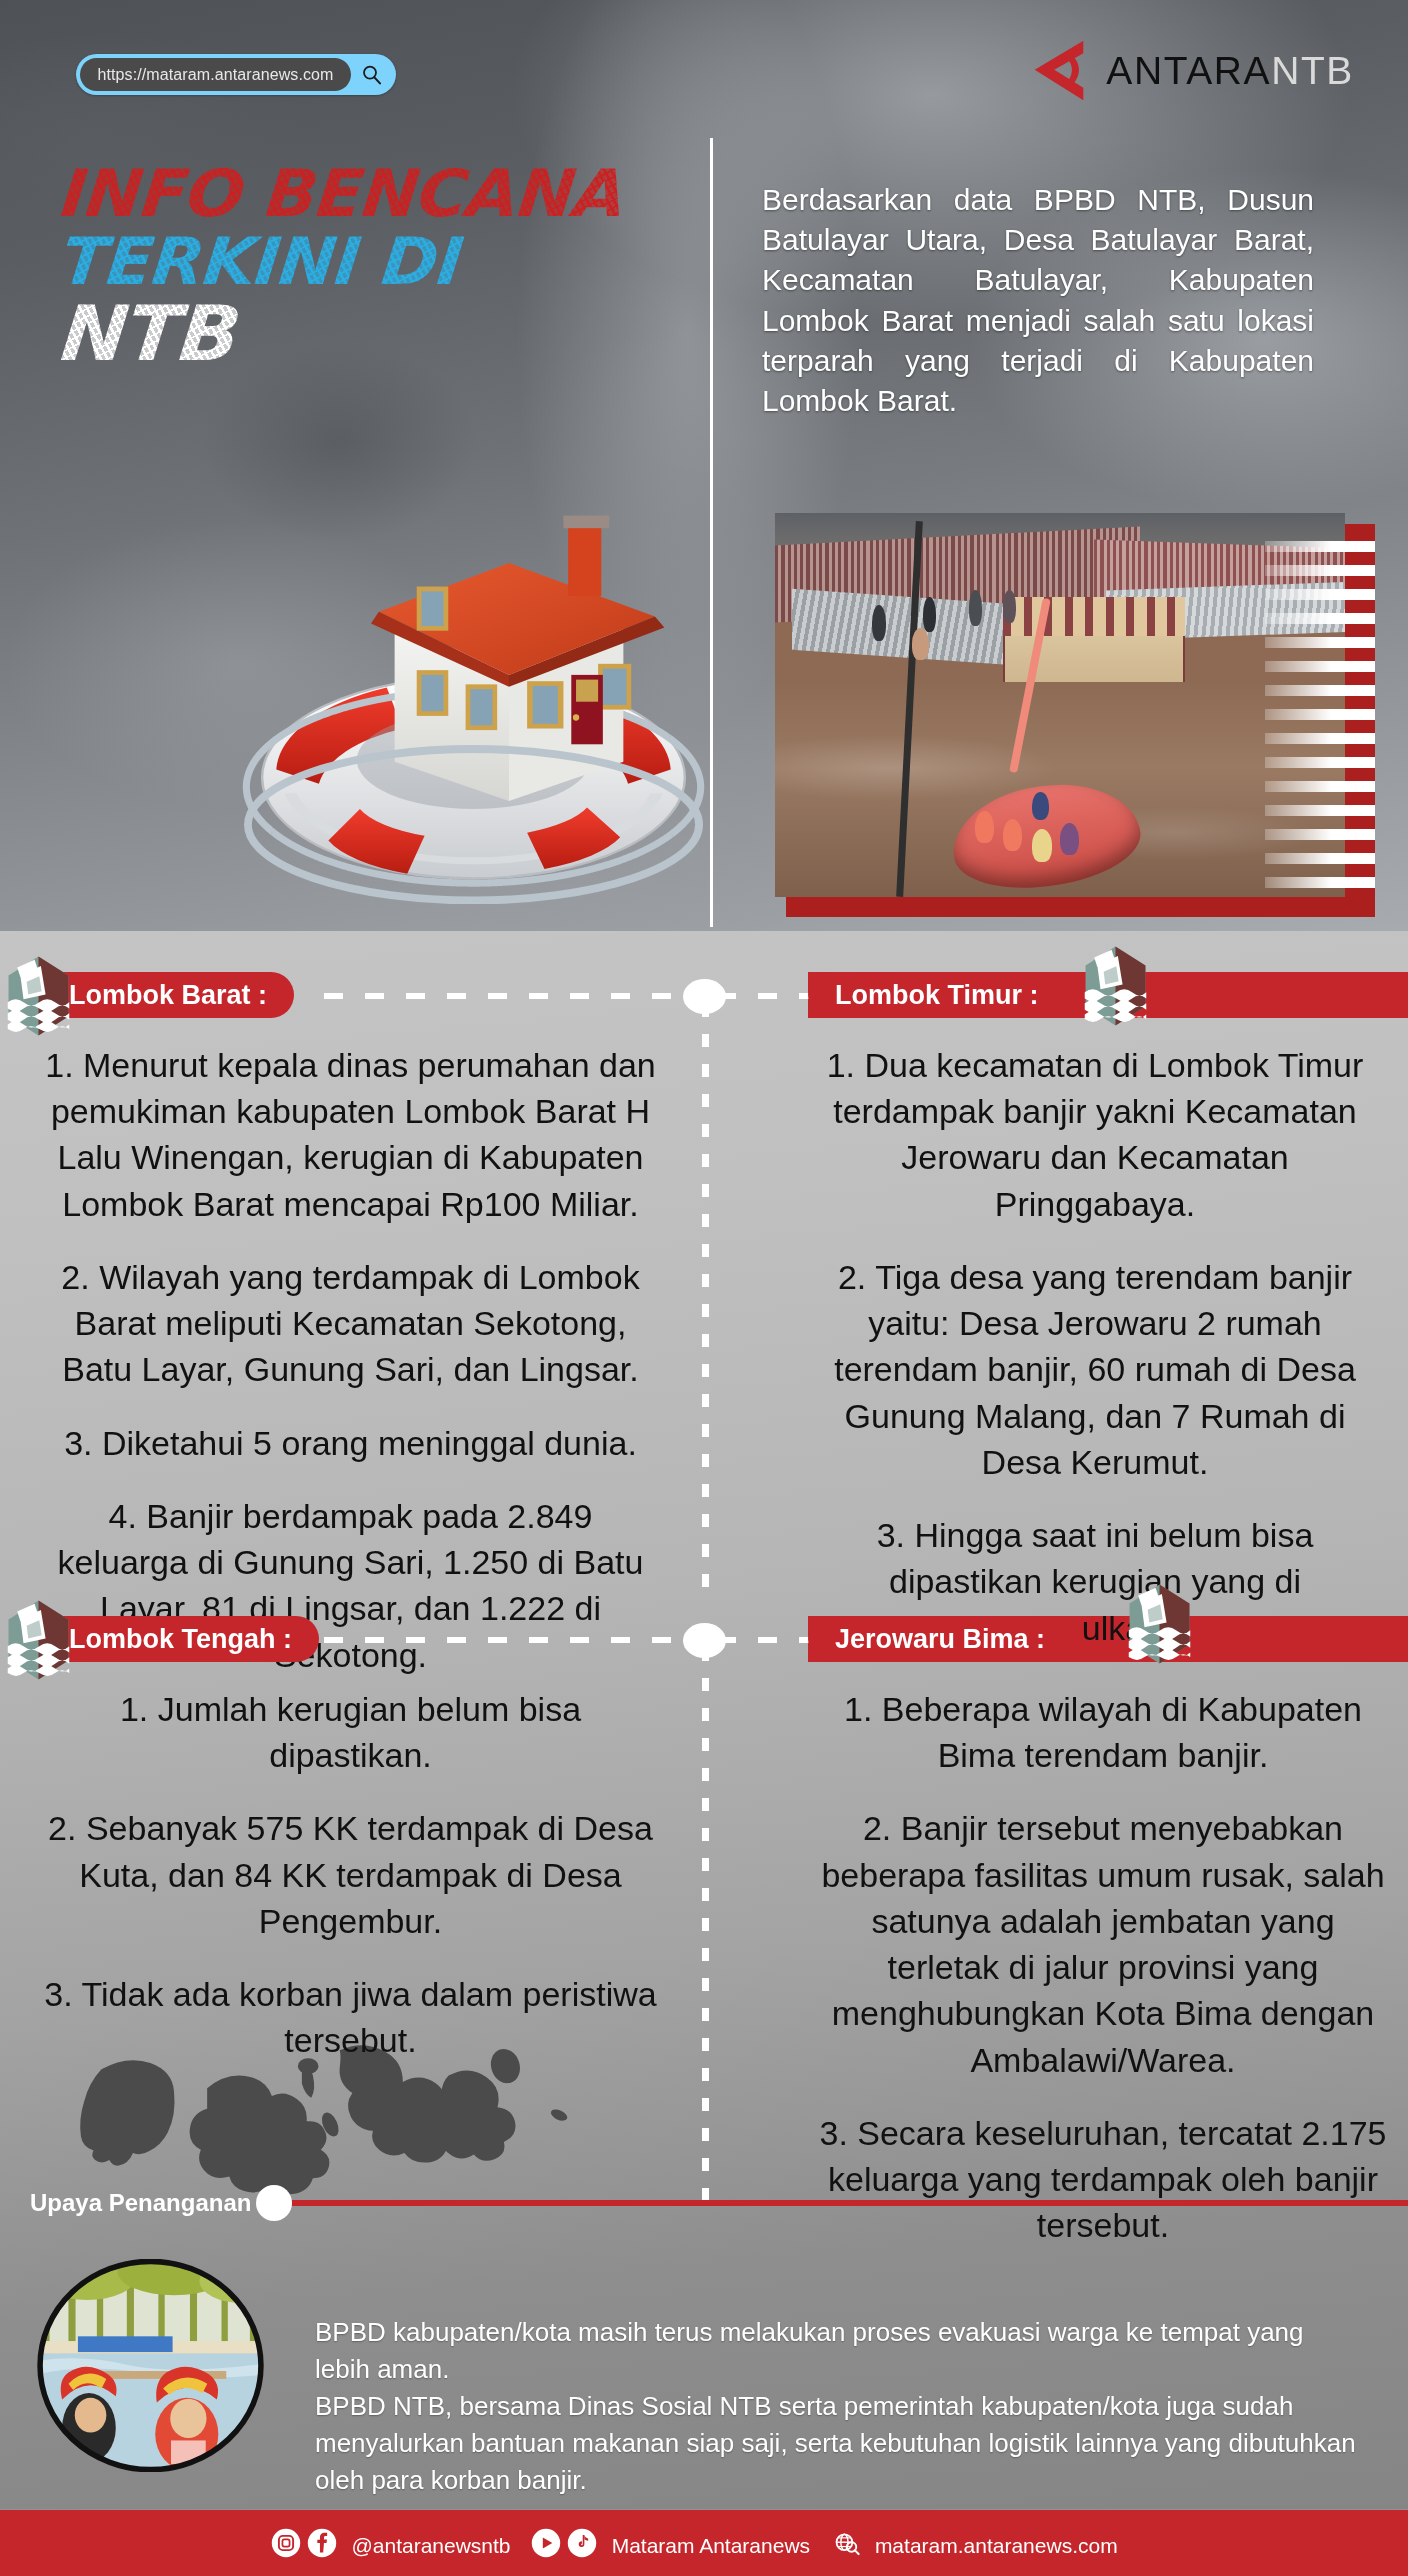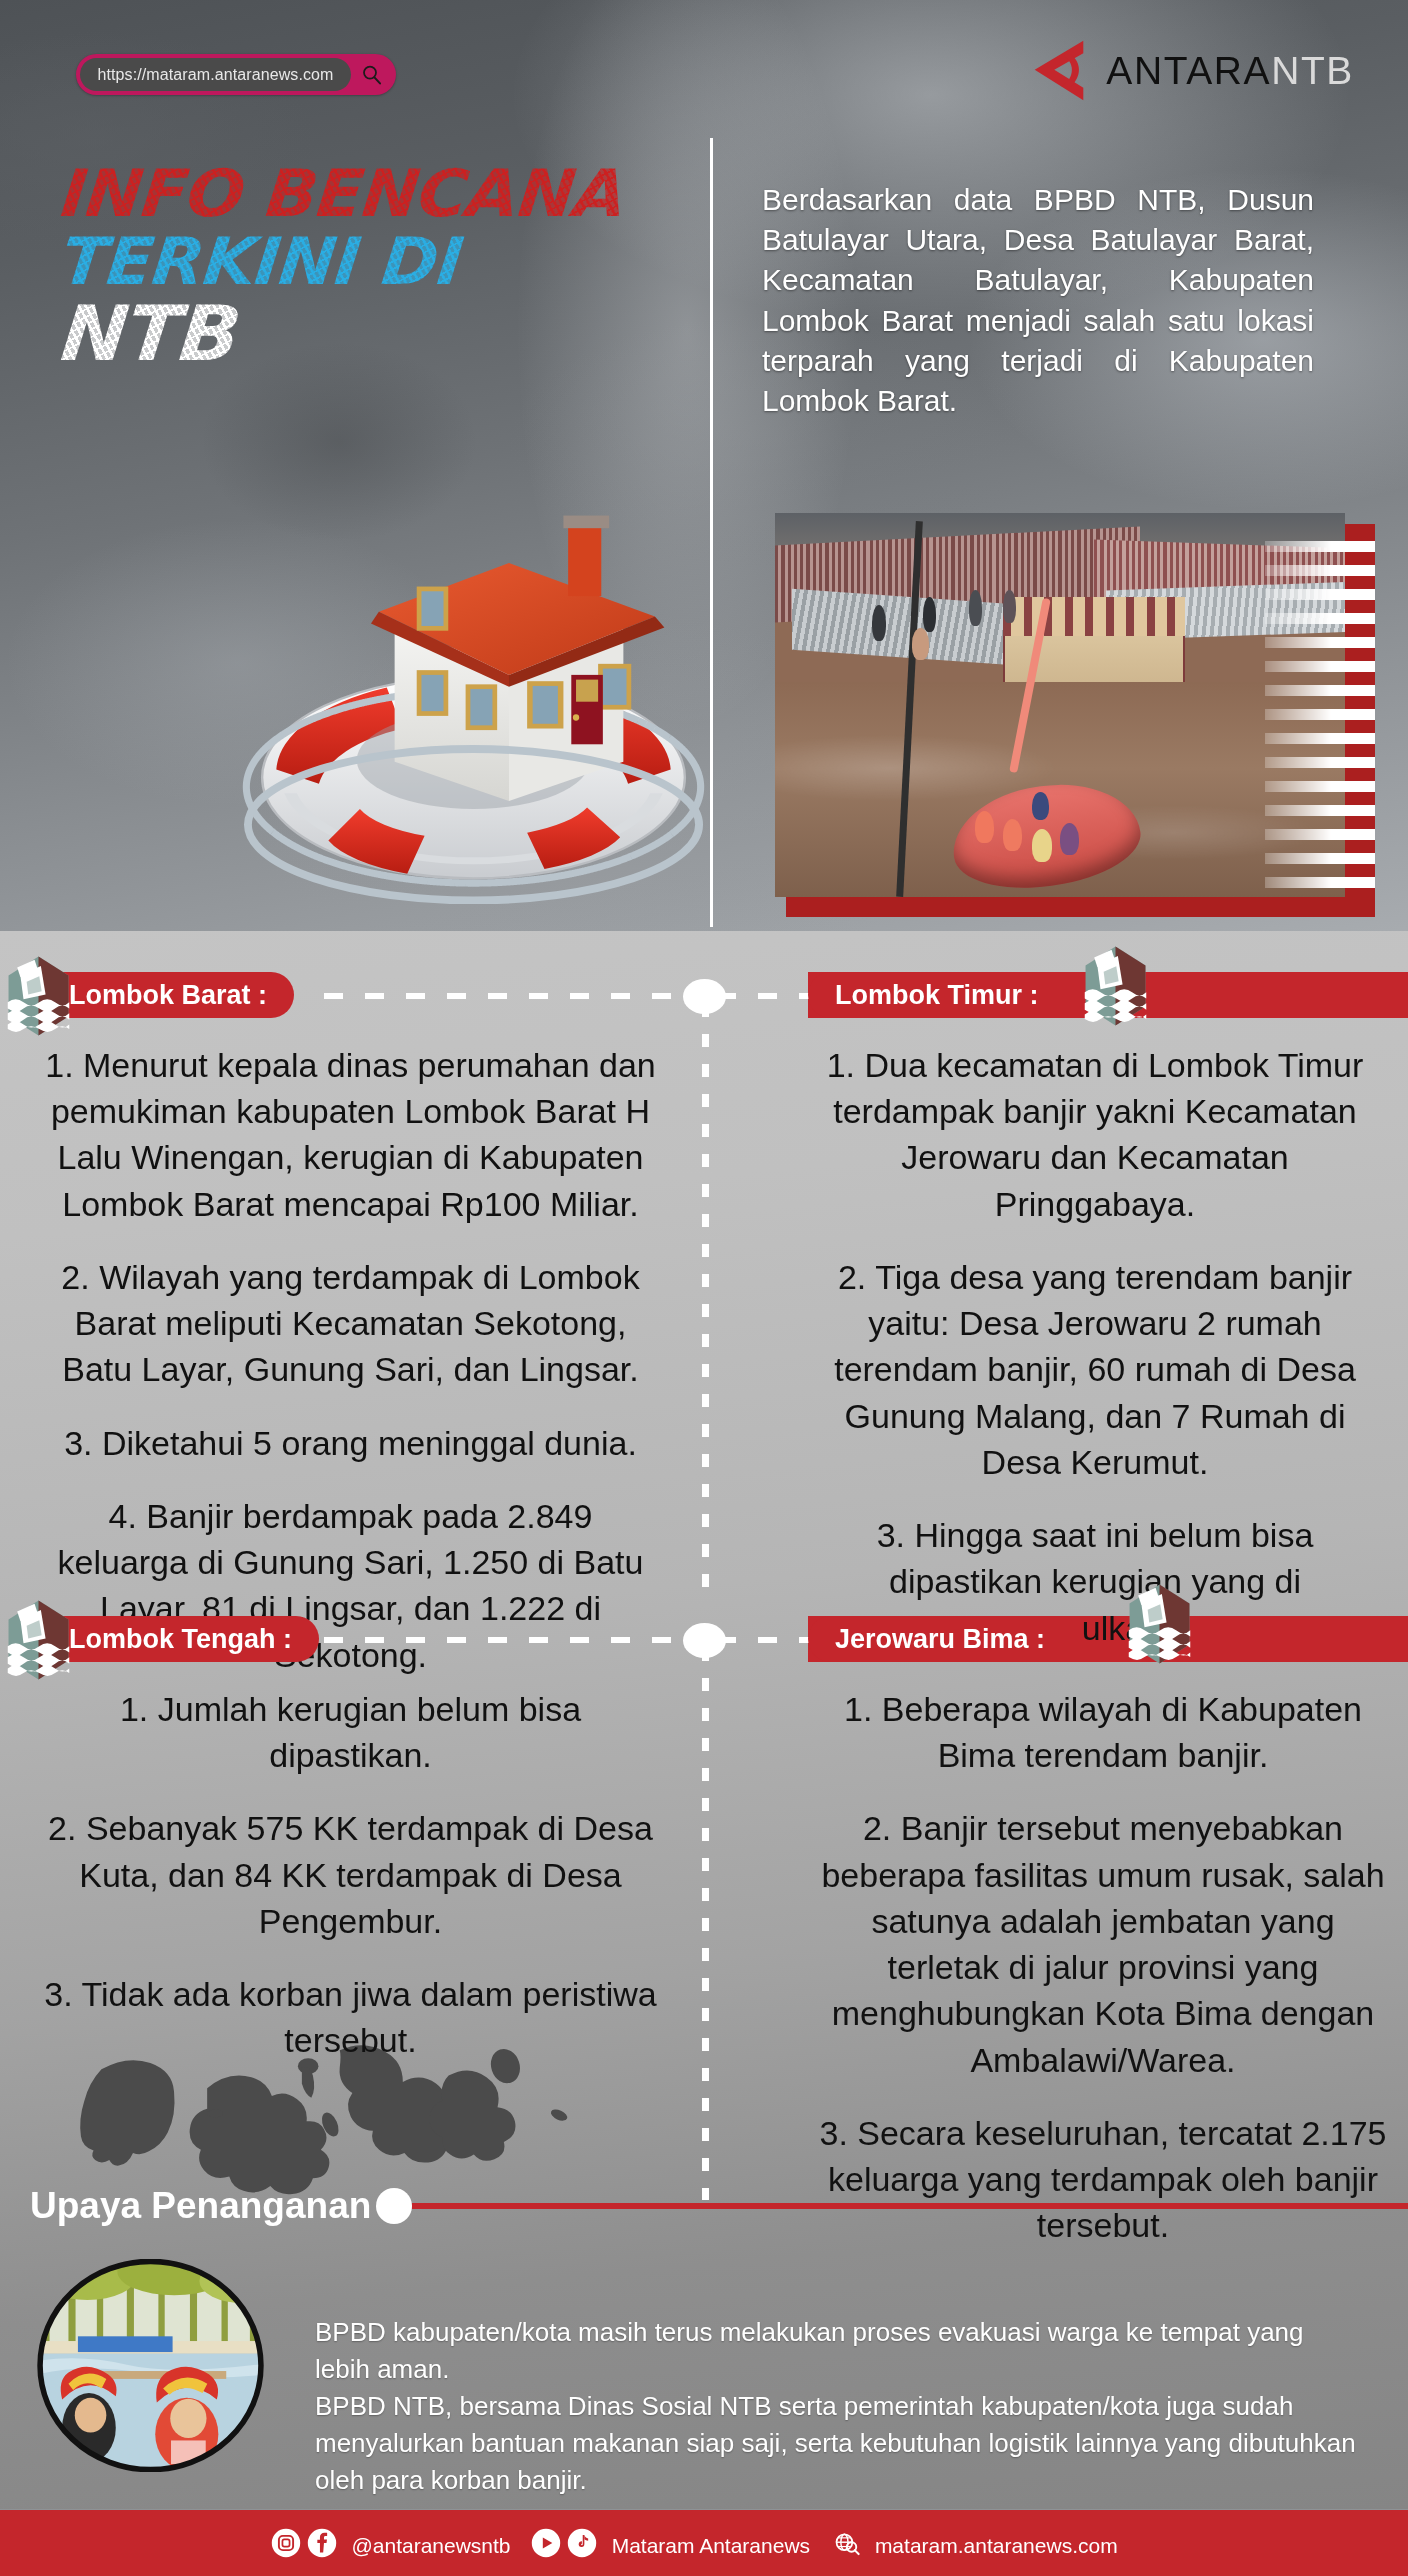--- a/index.html
+++ b/index.html
@@ -48,21 +48,21 @@
     left: 0; top: 931px;
     width: 1409px; height: 1578px;
     background: linear-gradient(175deg, #c4c4c4 0%, #c0c0c0 18%, #b5b5b5 42%, #a3a3a3 64%, #8e8e8e 82%, #858585 100%);
   }
 
   
   .urlbar {
     position: absolute;
     left: 76px; top: 54px;
     width: 320px; height: 41px;
-    background: #be185d;
+    background: #7dd3fc;
     border-radius: 20.5px;
     display: flex;
     align-items: center;
     padding: 4px;
     z-index: 30;
     box-shadow: 0 0.8px 2.4px rgba(0,0,0,.3);
   }
   .urlbar-field {
     flex: 1;
     height: 100%;
@@ -290,21 +290,21 @@
   .upaya {
     position: absolute;
     left: 30px; top: 2185px;
     display: flex;
     align-items: center;
     z-index: 20;
     width: 1379px;
   }
   .upaya-title {
     color: #ffffff;
-    font-size: 37px;
+    font-size: 24px;
     font-weight: 700;
     white-space: nowrap;
   }
   .upaya-dot {
     width: 36px; height: 36px;
     background: #ffffff;
     border-radius: 50%;
     margin-left: 4.7px;
     flex: 0 0 auto;
   }

